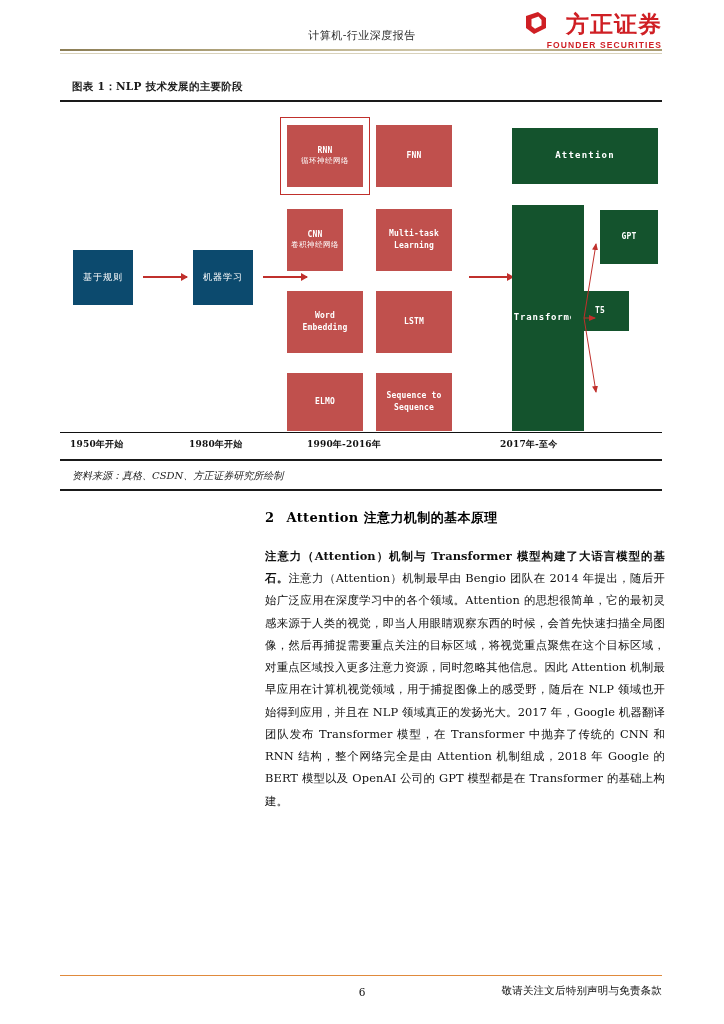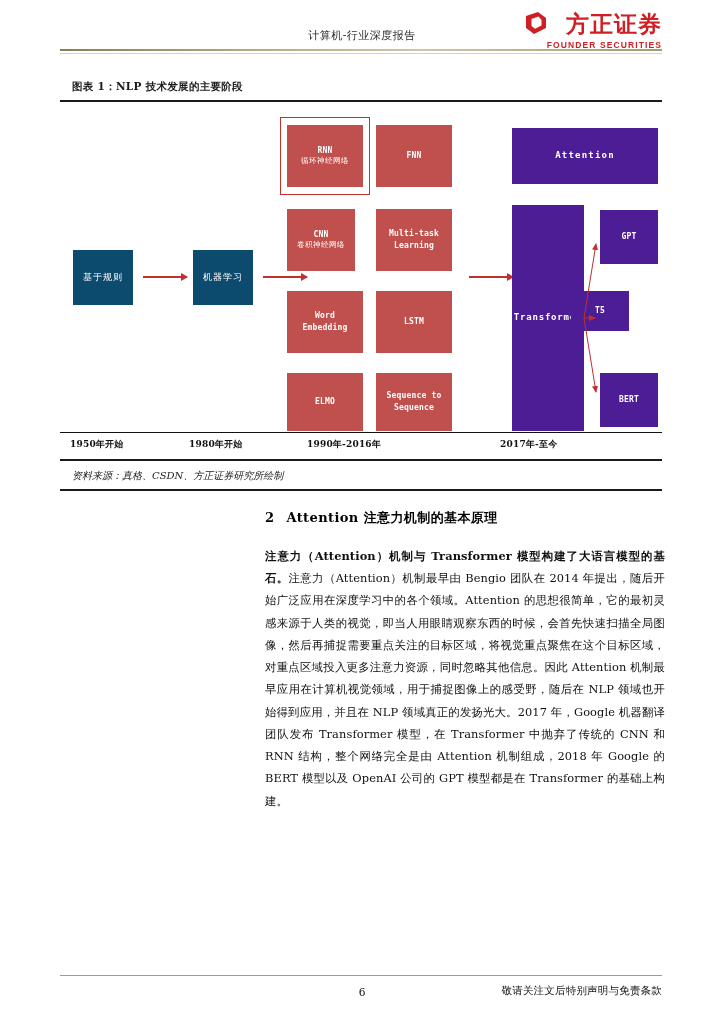--- a/index.html
+++ b/index.html
@@ -156,21 +156,21 @@
     color: #ffffff;
     font-family: "DejaVu Sans", sans-serif;
     font-weight: normal;
     font-size: 9px;
     letter-spacing: 1px;
   }
   .node.mid {
     background: #c0504d;
   }
   .node.dark {
-    background: #4c1d95;
+    background: #14532d;
   }
   .node .cn {
     font-family: "DejaVu Sans", sans-serif;
     font-size: 7.5px;
     font-weight: normal;
     letter-spacing: 0.5px;
   }
   .highlight-frame {
     position: absolute;
     border: 1.5px solid #c0302c;
@@ -308,21 +308,21 @@
 
     <div class="node mid" style="left:227px; top:21px; width:76px; height:62px; flex-direction:column;">
       <span>RNN</span>
       <span class="cn">循环神经网络</span>
     </div>
 
     <div class="node mid" style="left:316px; top:21px; width:76px; height:62px;">
       <span>FNN</span>
     </div>
 
-    <div class="node mid" style="left:227px; top:105px; width:68px; height:62px; flex-direction:column;">
+    <div class="node mid" style="left:227px; top:105px; width:56px; height:62px; flex-direction:column;">
       <span>CNN</span>
       <span class="cn">卷积神经网络</span>
     </div>
 
     <div class="node mid" style="left:316px; top:105px; width:76px; height:62px; flex-direction:column;">
       <span>Multi-task</span>
       <span>Learning</span>
     </div>
 
     <div class="node mid" style="left:316px; top:187px; width:76px; height:62px;">
@@ -354,23 +354,20 @@
     </div>
 
     <div class="node dark" style="left:540px; top:106px; width:58px; height:54px;">
       <span>GPT</span>
     </div>
 
     <div class="node dark" style="left:511px; top:187px; width:58px; height:40px;">
       <span>T5</span>
     </div>
 
-    <div class="node dark" style="left:540px; top:269px; width:58px; height:54px;">
-      <span>BERT</span>
-    </div>
 
     <svg width="602" height="350" style="position:absolute;left:0;top:0;pointer-events:none;">
       <defs>
         <marker id="ah" markerWidth="7" markerHeight="7" refX="6" refY="3" orient="auto">
           <path d="M0,0 L7,3 L0,6 z" fill="#c0302c"></path>
         </marker>
       </defs>
       <line x1="524" y1="214" x2="536" y2="140" stroke="#c0302c" stroke-width="1" marker-end="url(#ah)"></line>
       <line x1="524" y1="214" x2="535" y2="214" stroke="#c0302c" stroke-width="1" marker-end="url(#ah)"></line>
       <line x1="524" y1="214" x2="536" y2="288" stroke="#c0302c" stroke-width="1" marker-end="url(#ah)"></line>

